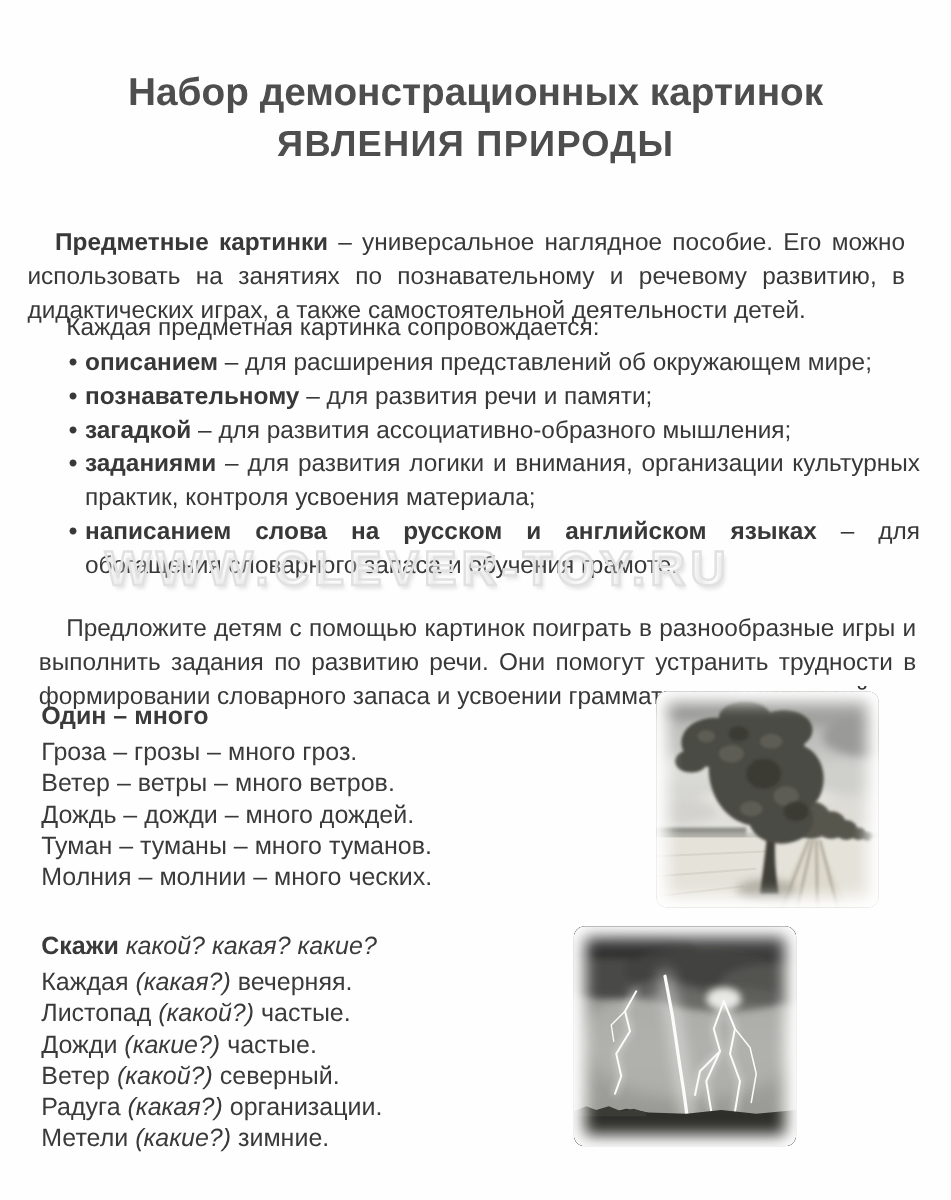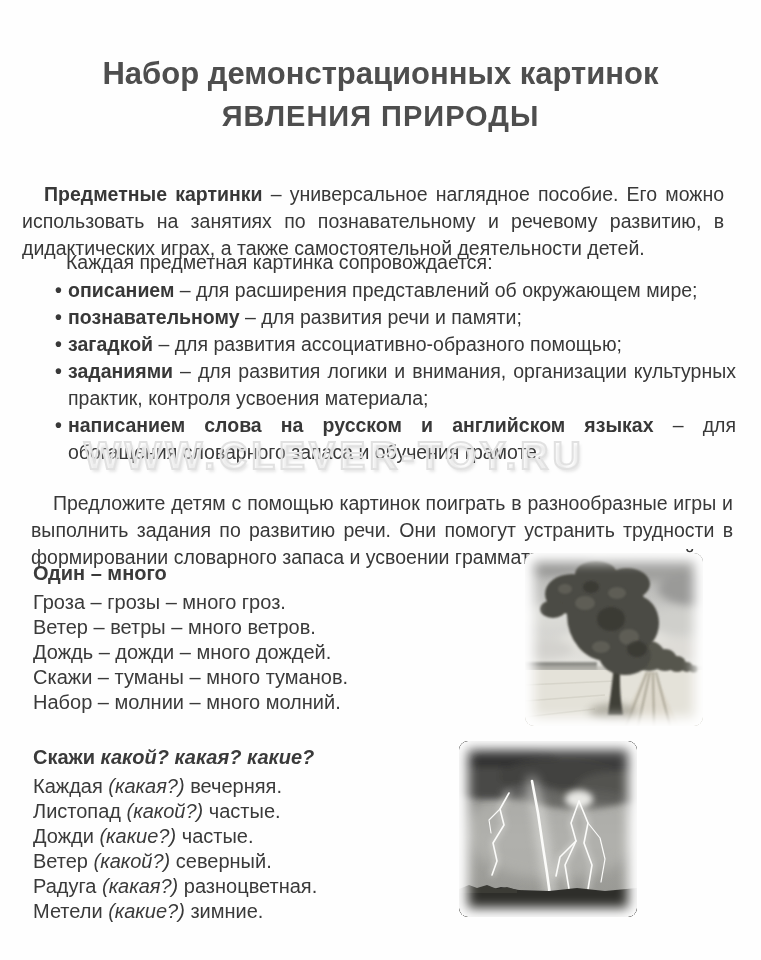--- a/index.html
+++ b/index.html
@@ -6,39 +6,39 @@
   body{
     width:761px;height:960px;position:relative;background:#fefefe;
     font-family:"Liberation Sans","DejaVu Sans",sans-serif;
     color:#383838;overflow:hidden;
   }
   .abs{position:absolute;}
   .title1{top:56px;left:0;width:761px;text-align:center;font-size:31px;font-weight:bold;color:#4e4e4e;}
   .title2{top:100px;left:0;width:761px;text-align:center;font-size:29px;font-weight:bold;color:#4e4e4e;letter-spacing:1px;}
   .para{font-size:19.5px;line-height:27px;text-align:justify;hyphens:manual;-webkit-hyphens:manual;}
   .p1{top:161px;left:22px;width:702px;text-indent:22px;}
-  .kazh{top:249px;left:44px;width:702px;font-size:19.5px;line-height:27px;text-indent:22px;}
+  .kazh{top:249px;left:31px;width:702px;font-size:19.5px;line-height:27px;text-indent:22px;}
   .bullets{top:277px;left:31px;width:705px;list-style:none;margin:0;padding:0;font-size:19.5px;line-height:27px;}
   .bullets li{position:relative;padding-left:37px;text-align:justify;}
   .bullet-dot{position:absolute;left:24px;top:0;font-weight:bold;}
   .term{font-weight:bold;}
   .p2{top:470px;left:31px;width:702px;text-indent:22px;}
   .watermark{
     top:434px;left:84px;z-index:3;pointer-events:none;
     font-size:39px;font-weight:bold;letter-spacing:4px;white-space:nowrap;
     color:rgba(255,255,255,0.25);
     -webkit-text-stroke:2px #e1e1e1;
     text-shadow:2px 3px 3px rgba(120,120,120,0.18);
   }
   .wordsec{font-size:20px;line-height:25px;color:#3a3a3a;}
   .one-many{top:561px;left:33px;width:420px;}
   .say-what{top:745px;left:33px;width:430px;}
   .sec-heading{font-weight:bold;margin:0 0 4px 0;}
   .q{font-style:italic;}
-  .sec-heading .q{font-weight:bold;}
+  .sec-heading .q{font-weight:normal;}
   .photo{position:absolute;border-radius:9px;overflow:hidden;background:#cfcfcd;}
   .photo svg{display:block;}
   .photo::after{
     content:"";position:absolute;inset:0;border-radius:9px;pointer-events:none;
     box-shadow:inset 0 0 12px 9px #fefefe;
   }
   .photo-tree{left:525px;top:553px;width:178px;height:173px;}
   .photo-lightning{left:459px;top:741px;width:178px;height:176px;}
 </style>
 </head>
@@ -47,45 +47,45 @@
 <div class="abs title1">Набор демонстрационных картинок</div>
 <div class="abs title2">ЯВЛЕНИЯ ПРИРОДЫ</div>
 
 <p class="abs para p1"><span class="term">Предметные картинки</span><span> – универсальное наглядное пособие. Его можно ис­пользовать на занятиях по познавательному и речевому развитию, в дидакти­ческих играх, а также самостоятельной деятельности детей.</span></p>
 
 <div class="abs kazh">Каждая предметная картинка сопровождается:</div>
 
 <ul class="abs bullets">
   <li><span class="bullet-dot">•</span><span class="term">описанием</span><span> – для расширения представлений об окружающем мире;</span></li>
   <li><span class="bullet-dot">•</span><span class="term">познавательному</span><span> – для развития речи и памяти;</span></li>
-  <li><span class="bullet-dot">•</span><span class="term">загадкой</span><span> – для развития ассоциативно-образного помощью;</span></li>
+  <li><span class="bullet-dot">•</span><span class="term">загадкой</span><span> – для развития ассоциативно-образного мышления;</span></li>
   <li><span class="bullet-dot">•</span><span class="term">заданиями</span><span> – для развития логики и внимания, организации культурных практик, контроля усвоения материала;</span></li>
   <li><span class="bullet-dot">•</span><span class="term">написанием слова на русском и английском языках</span><span> – для обогащения словарного запаса и обучения грамоте.</span></li>
 </ul>
 
 <div class="abs watermark">WWW.CLEVER-TOY.RU</div>
 
 <p class="abs para p2">Предложите детям с помощью картинок поиграть в разнообразные игры и выполнить задания по развитию речи. Они помогут устранить трудности в фор­мировании словарного запаса и усвоении грамматических категорий.</p>
 
 <div class="abs wordsec one-many">
   <div class="sec-heading">Один – много</div>
   <div>Гроза – грозы – много гроз.</div>
   <div>Ветер – ветры – много ветров.</div>
   <div>Дождь – дожди – много дождей.</div>
-  <div>Скажи – туманы – много туманов.</div>
-  <div>Набор – молнии – много молний.</div>
+  <div>Туман – туманы – много туманов.</div>
+  <div>Молния – молнии – много ческих.</div>
 </div>
 
 <div class="abs wordsec say-what">
   <div class="sec-heading"><span>Скажи</span><span class="q"> какой? какая? какие?</span></div>
   <div><span>Каждая </span><span class="q">(какая?)</span><span> вечерняя.</span></div>
   <div><span>Листопад </span><span class="q">(какой?)</span><span> частые.</span></div>
   <div><span>Дожди </span><span class="q">(какие?)</span><span> частые.</span></div>
   <div><span>Ветер </span><span class="q">(какой?)</span><span> северный.</span></div>
-  <div><span>Радуга </span><span class="q">(какая?)</span><span> разноцветная.</span></div>
+  <div><span>Радуга </span><span class="q">(какая?)</span><span> организации.</span></div>
   <div><span>Метели </span><span class="q">(какие?)</span><span> зимние.</span></div>
 </div>
 
 <div class="photo photo-tree">
   <svg width="178" height="173" viewBox="0 0 178 173" xmlns="http://www.w3.org/2000/svg">
     <defs>
       <linearGradient id="tgsky" x1="0" y1="0" x2="0" y2="1">
         <stop offset="0" stop-color="#a8a8a6"></stop>
         <stop offset="0.55" stop-color="#cfcfcc"></stop>
         <stop offset="1" stop-color="#e9e8e3"></stop>

